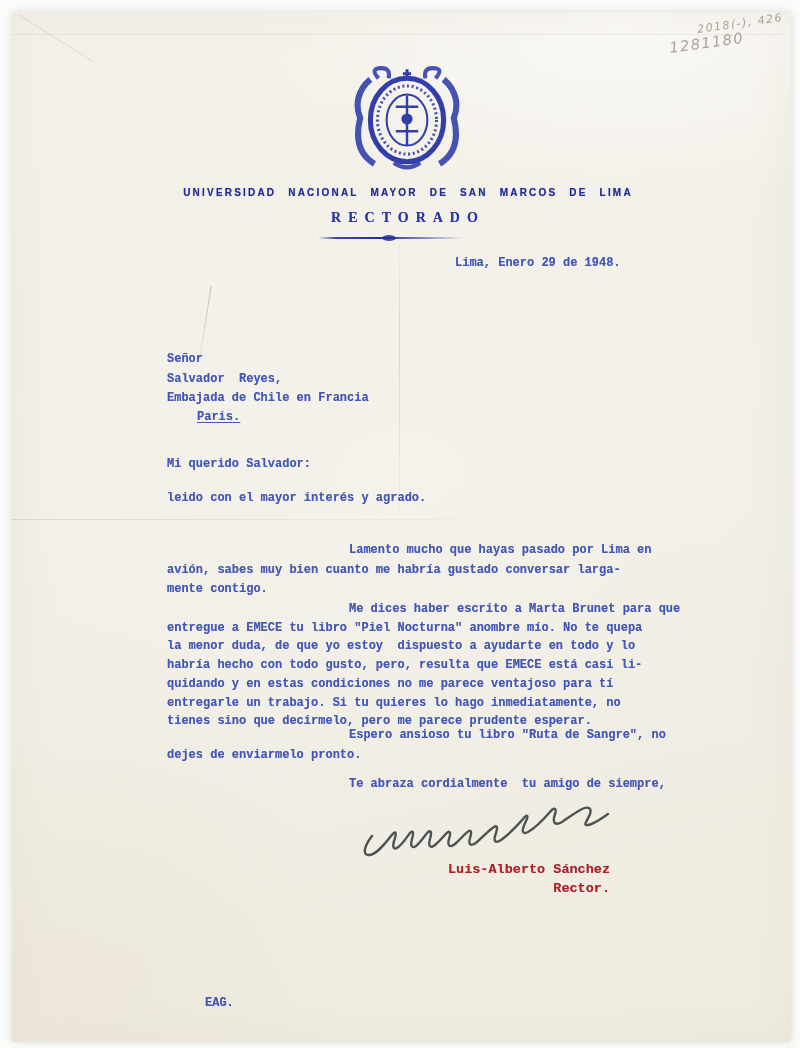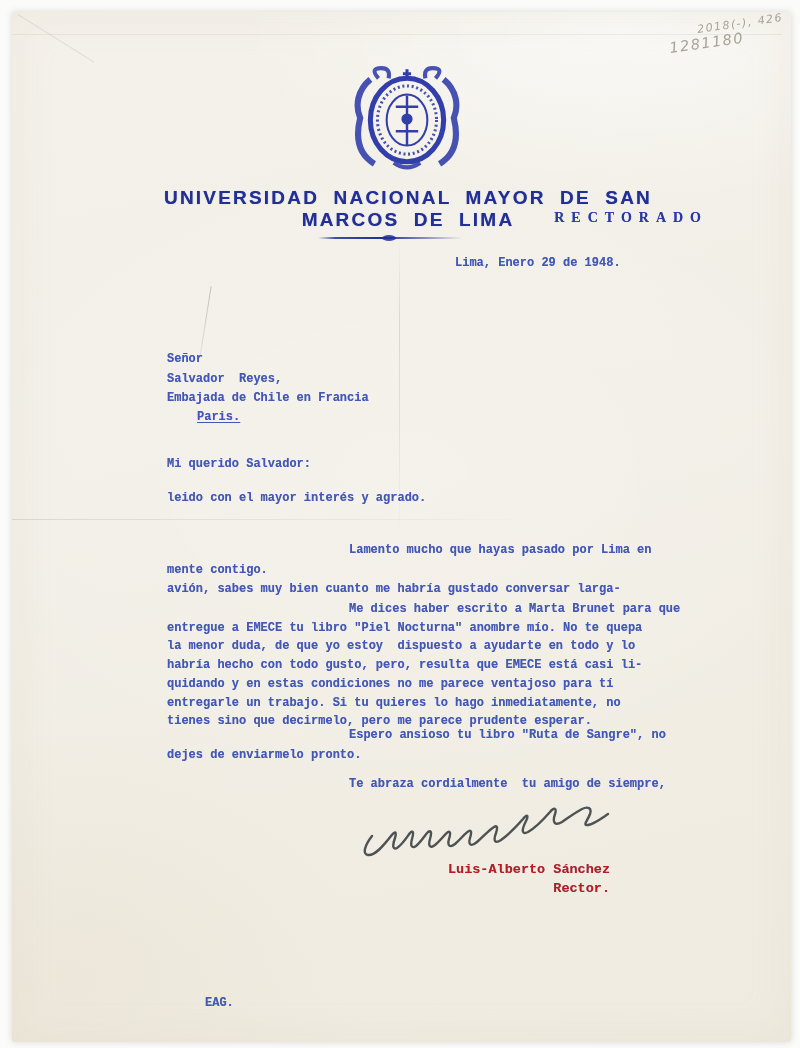--- a/index.html
+++ b/index.html
@@ -40,25 +40,25 @@
   }
   .typed div{white-space:pre;}
   .tab-indent{padding-left:182px;}
   .lh-tight{line-height:18.7px;}
   .underline{text-decoration:underline;text-underline-offset:2px;}
 
   
   .lh-line1{
     position:absolute;left:108px;top:187px;width:600px;text-align:center;
     font-family:"Liberation Sans",sans-serif;font-weight:700;
-    font-size:19px;letter-spacing:2.2px;word-spacing:7px;color:#222f96;
+    font-size:10px;letter-spacing:2.2px;word-spacing:7px;color:#222f96;
     text-shadow:0 0 .7px rgba(34,47,150,.6);
   }
   .lh-line2{
-    position:absolute;left:108px;top:210px;width:600px;text-align:right;
+    position:absolute;left:108px;top:210px;width:600px;text-align:center;
     font-family:"Liberation Serif","DejaVu Serif",serif;font-weight:700;
     font-size:14px;letter-spacing:7px;color:#2a38a4;
     text-shadow:0 0 .6px rgba(42,56,164,.6);
   }
   .lh-rule{
     position:absolute;left:318px;top:237px;width:144px;height:2px;
     background:linear-gradient(to right,rgba(34,47,150,0),rgba(34,47,150,.85) 12%,#222f96 45%,rgba(34,47,150,.5) 75%,rgba(34,47,150,0));
   }
   .lh-rule:after{
     content:"";position:absolute;left:64px;top:-2px;width:14px;height:6px;
@@ -124,21 +124,21 @@
   <div class="lh-rule"></div>
 
   <div class="typed" style="left:455px;top:254px;">Lima, Enero 29 de 1948.</div>
 
   <div class="typed" style="left:167px;top:350px;"><div>Señor</div><div>Salvador  Reyes,</div><div>Embajada de Chile en Francia</div></div>
   <div class="typed underline" style="left:167px;top:408px;margin-left:30px;">Paris.</div>
 
   <div class="typed" style="left:167px;top:455px;">Mi querido Salvador:</div>
 
   <div class="typed" style="left:167px;top:489px;width:560px;"><div>leido con el mayor interés y agrado.</div></div>
-  <div class="typed" style="left:167px;top:541px;width:560px;"><div class="tab-indent">Lamento mucho que hayas pasado por Lima en</div><div>mente contigo.</div><div>avión, sabes muy bien cuanto me habría gustado conversar larga-</div></div>
+  <div class="typed" style="left:167px;top:541px;width:560px;"><div class="tab-indent">Lamento mucho que hayas pasado por Lima en</div><div>avión, sabes muy bien cuanto me habría gustado conversar larga-</div><div>mente contigo.</div></div>
   <div class="typed lh-tight" style="left:167px;top:600px;width:560px;"><div class="tab-indent">Me dices haber escrito a Marta Brunet para que</div><div>entregue a EMECE tu libro "Piel Nocturna" anombre mío. No te quepa</div><div>la menor duda, de que yo estoy  dispuesto a ayudarte en todo y lo</div><div>habría hecho con todo gusto, pero, resulta que EMECE está casi li-</div><div>quidando y en estas condiciones no me parece ventajoso para tí</div><div>entregarle un trabajo. Si tu quieres lo hago inmediatamente, no</div><div>tienes sino que decirmelo, pero me parece prudente esperar.</div></div>
   <div class="typed" style="left:167px;top:726px;width:560px;"><div class="tab-indent">Espero ansioso tu libro "Ruta de Sangre", no</div><div>dejes de enviarmelo pronto.</div></div>
 
   <div class="typed tab-indent" style="left:167px;top:775px;">Te abraza cordialmente  tu amigo de siempre,</div>
 
   <svg class="sig" viewBox="0 0 268 62" aria-hidden="true">
     <path d="M20 36 C13 45 10 54 16 55 C23 56 32 45 39 36 C43 31 45 31 43 38
              C40 46 41 50 45 48 C50 45 55 37 58 33 C61 30 62 32 60 39
              C58 46 60 49 64 46 C69 42 73 35 76 32 C79 30 80 32 78 39
              C76 46 78 49 83 45 C89 40 93 34 96 32 C98 31 99 33 97 39

